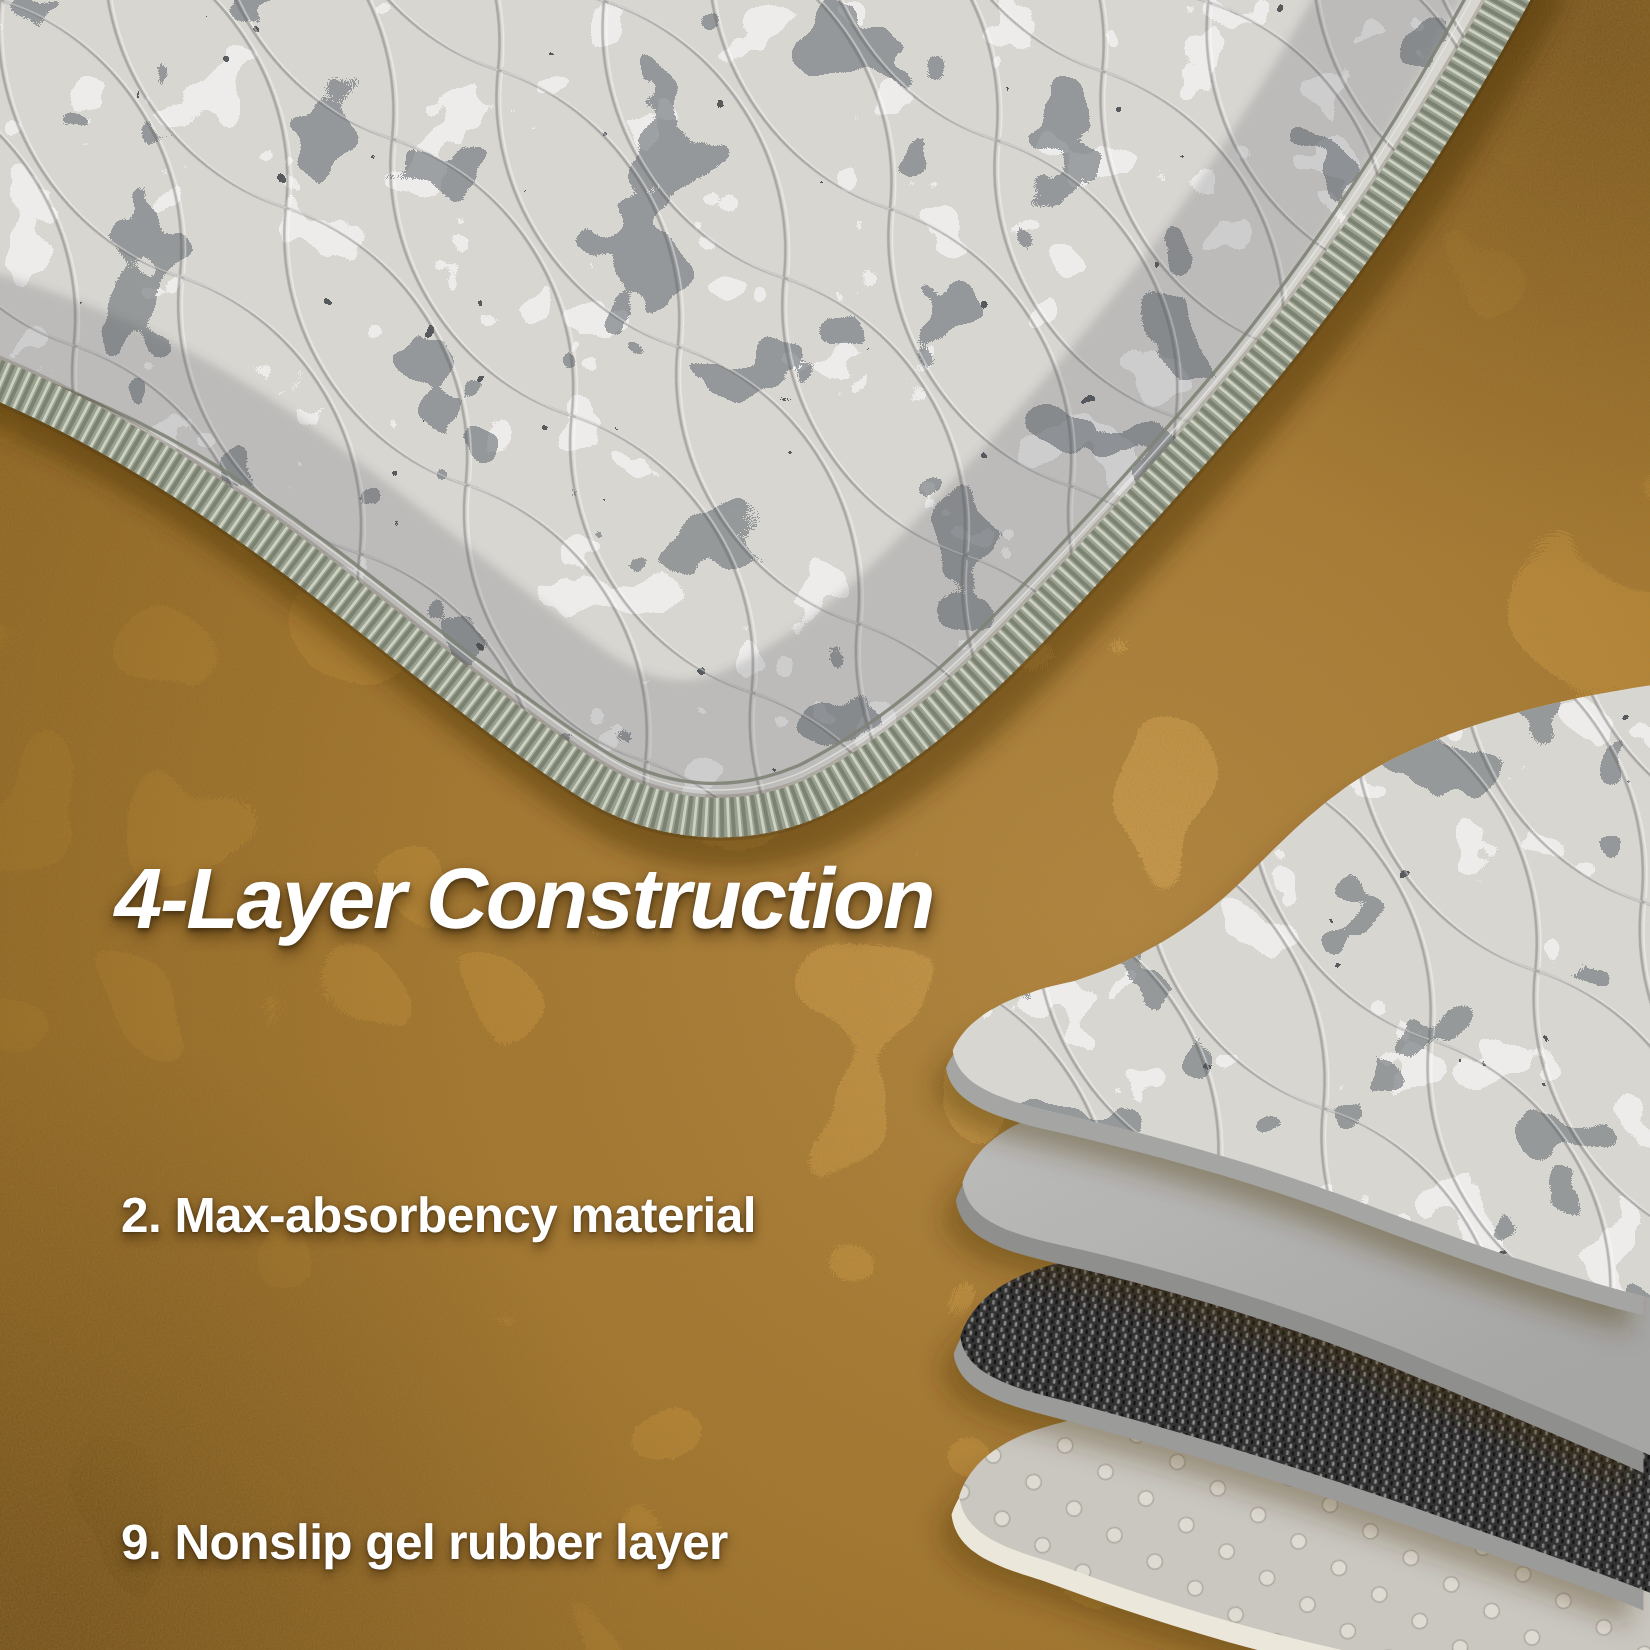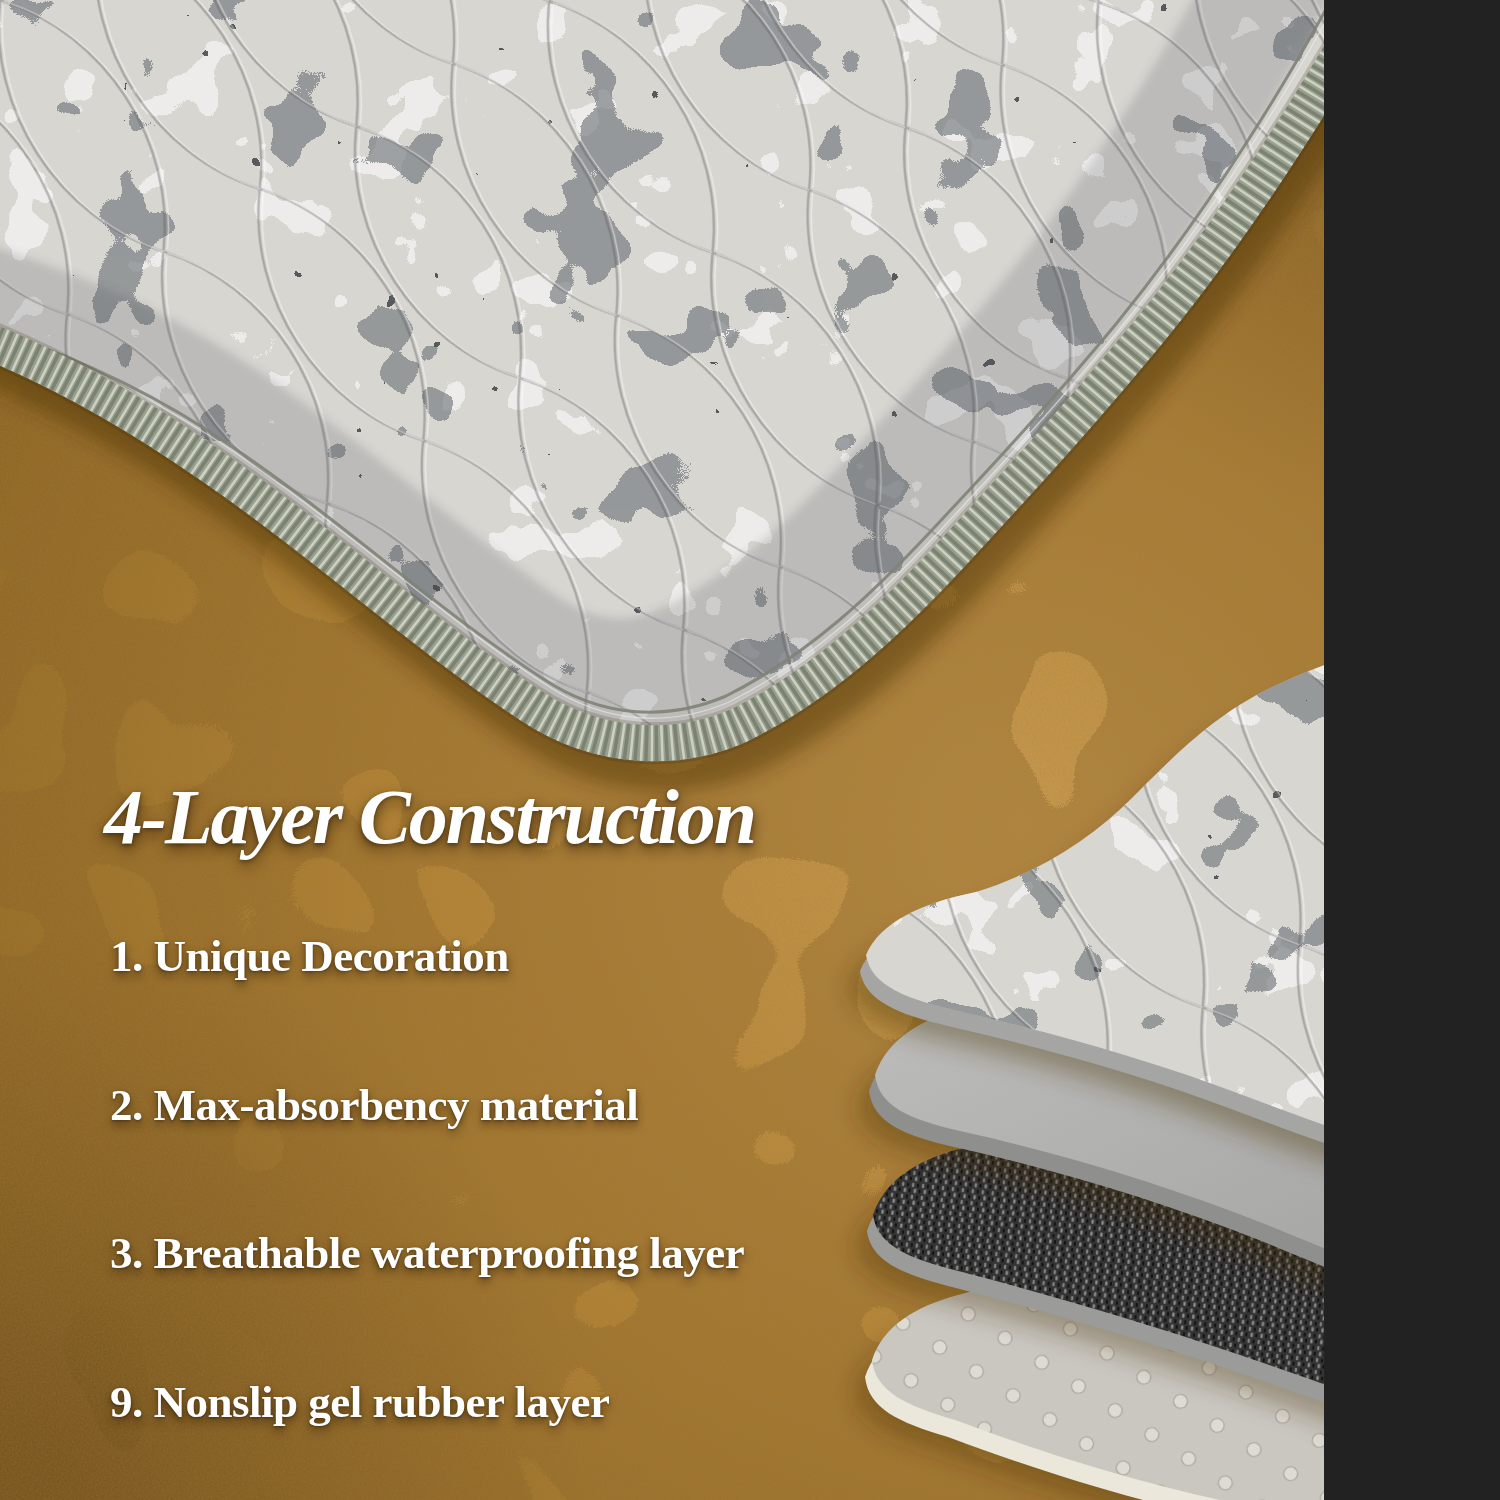--- a/index.html
+++ b/index.html
@@ -1,17 +1,17 @@
 <!DOCTYPE html>
 <html><head>
 <meta charset="utf-8">
 <style>
   html,body{margin:0;padding:0;background:#222;}
-  .stage{position:relative;width:1324px;height:1500px;overflow:hidden;
-         font-family:Liberation Serif, serif;}
+  .stage{position:relative;width:1500px;height:1500px;overflow:hidden;
+         font-family:Liberation Sans, sans-serif;}
   .stage svg{position:absolute;left:0;top:0;display:block;}
   .headline{position:absolute;left:104px;top:772px;
             font-size:78px;font-weight:700;font-style:italic;
             color:#ffffff;letter-spacing:-2px;white-space:nowrap;
             text-shadow:0 6px 14px rgba(45,25,0,.65),0 2px 4px rgba(0,0,0,.4);}
   .feature{position:absolute;left:110px;font-size:45px;font-weight:700;
            color:#ffffff;letter-spacing:-0.5px;white-space:nowrap;
            text-shadow:0 5px 10px rgba(45,25,0,.6),0 1px 3px rgba(0,0,0,.4);}
   .f1{top:930px}.f2{top:1079px}.f3{top:1227px}.f4{top:1376px}
 </style>
@@ -214,18 +214,16 @@
 
     <g>
       <use href="#P1" transform="translate(-18,30)" fill="rgba(70,45,12,0.38)" filter="url(#soft12)"></use>
       <use href="#P1" transform="translate(-6,16)" fill="#a5a5a3"></use>
       <use href="#fabricFill" clip-path="url(#clipP1)"></use>
     </g>
   </g>
 </svg>
 
 <div class="headline">4-Layer Construction</div>
-<div class="feature f1">1. Unique Decoration</div>
 <div class="feature f2">2. Max-absorbency material</div>
-<div class="feature f3">3. Breathable waterproofing layer</div>
 <div class="feature f4">9. Nonslip gel rubber layer</div>
 
 </div>
 
 </body></html>

